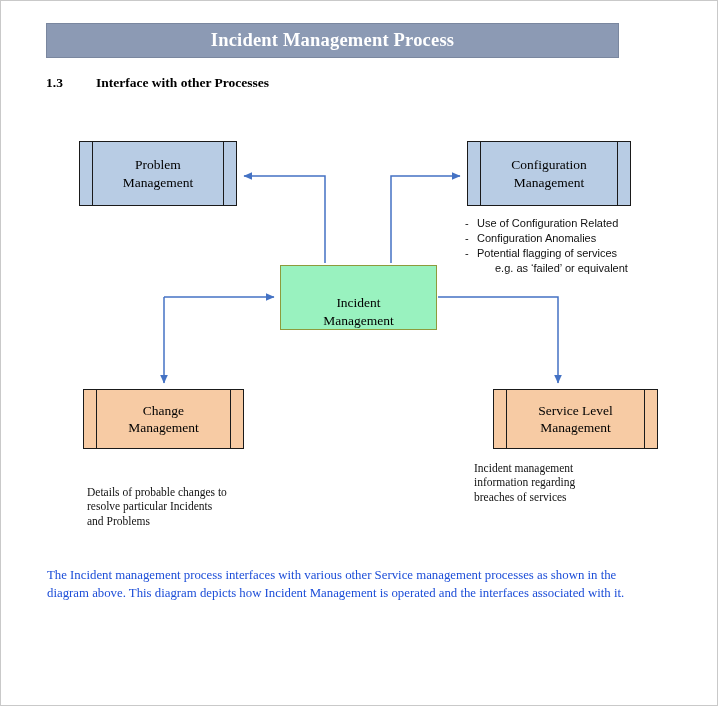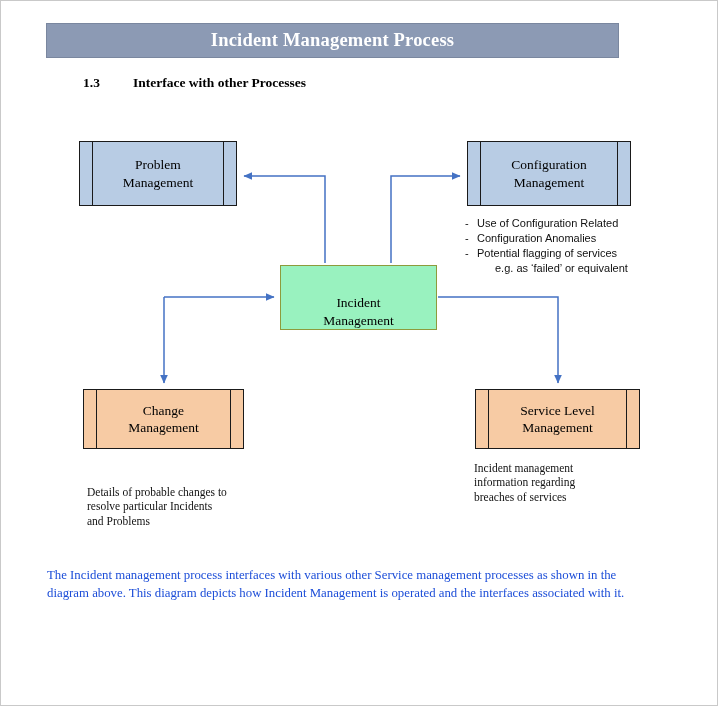--- a/index.html
+++ b/index.html
@@ -50,21 +50,21 @@
   .section-heading {
     position: absolute;
     left: 45px;
     top: 74px;
     font-family: "Liberation Serif", serif;
     font-weight: bold;
     font-size: 13.5px;
     color: #000000;
     white-space: nowrap;
   }
-  .section-num { display: inline-block; width: 50px; margin-left: 37px; }
+  .section-num { display: inline-block; width: 50px; }
 
   
   #diagram {
     position: absolute;
     left: 0;
     top: 0;
     width: 718px;
     height: 706px;
     pointer-events: none;
   }
@@ -253,21 +253,21 @@
         <div>Change</div>
         <div>Management</div>
       </div>
     </div>
     <div class="band band-r"></div>
   </div>
   <div class="caption" style="left:86px; top:460px; width:200px;margin-top:24px;">Details of probable changes to
 resolve particular Incidents
 and Problems</div>
 
-  <div class="proc-box box-peach" style="left:474px; top:388px; width:165px; height:60px;">
+  <div class="proc-box box-peach" style="left:492px; top:388px; width:165px; height:60px;">
     <div class="band band-l"></div>
     <div class="core">
       <div class="proc-label">
         <div>Service Level</div>
         <div>Management</div>
       </div>
     </div>
     <div class="band band-r"></div>
   </div>
   <div class="caption" style="left:473px; top:460px; width:200px;">Incident management

